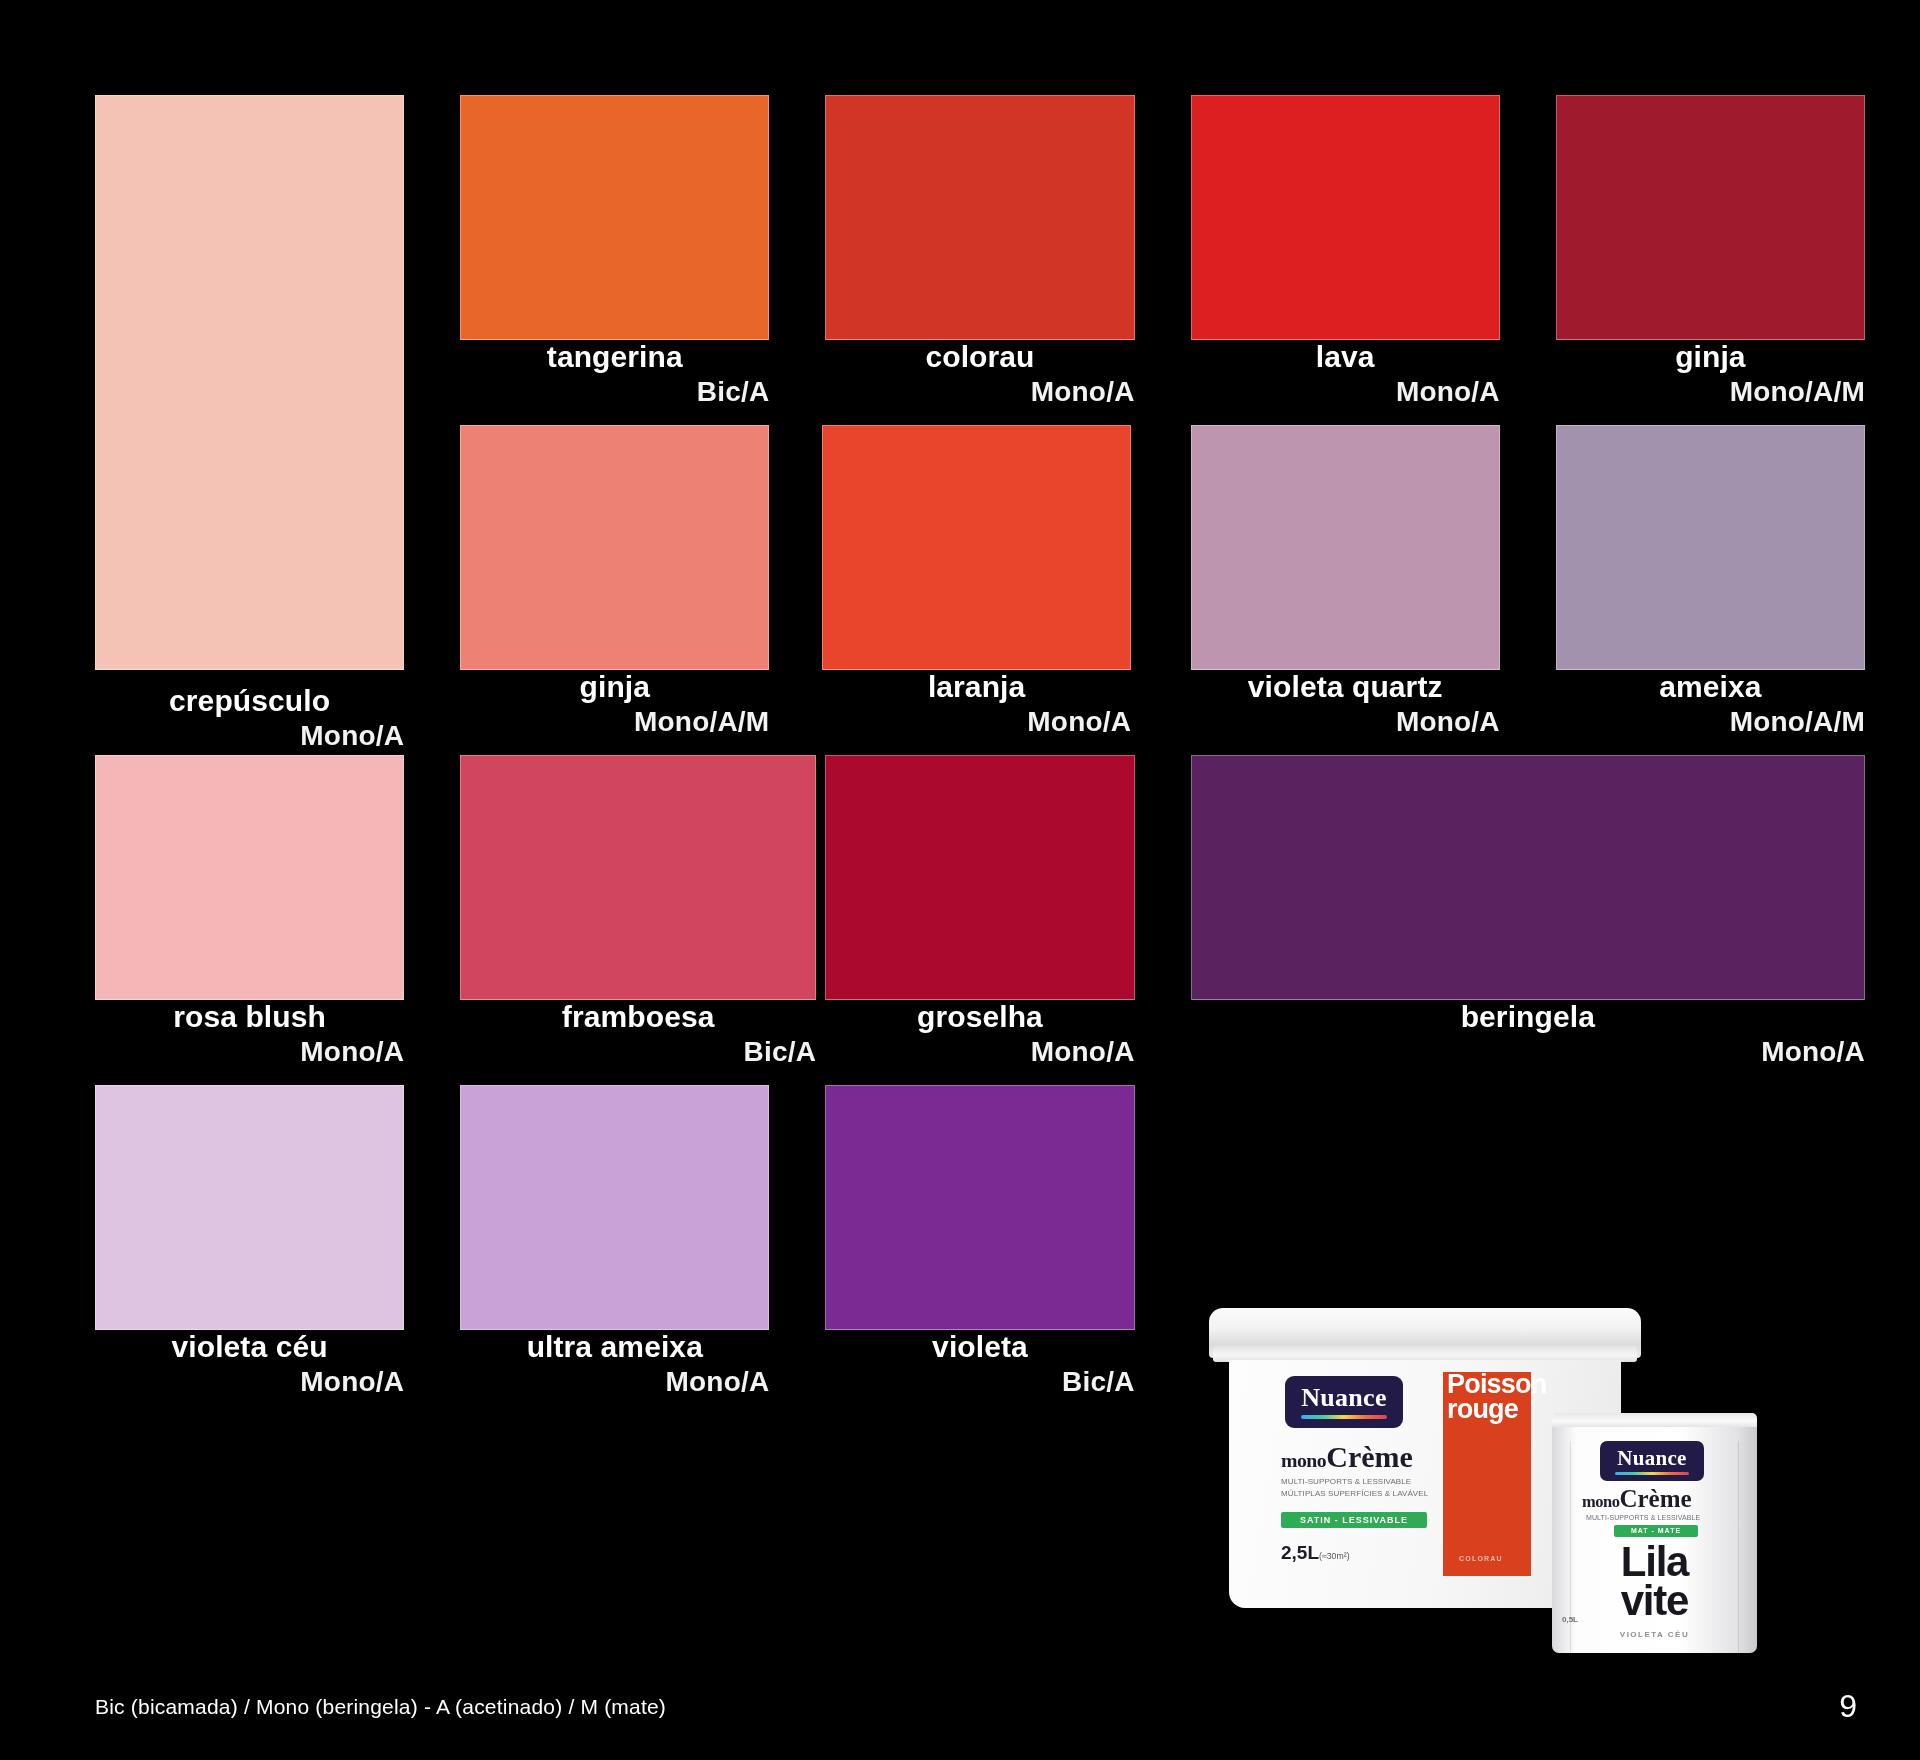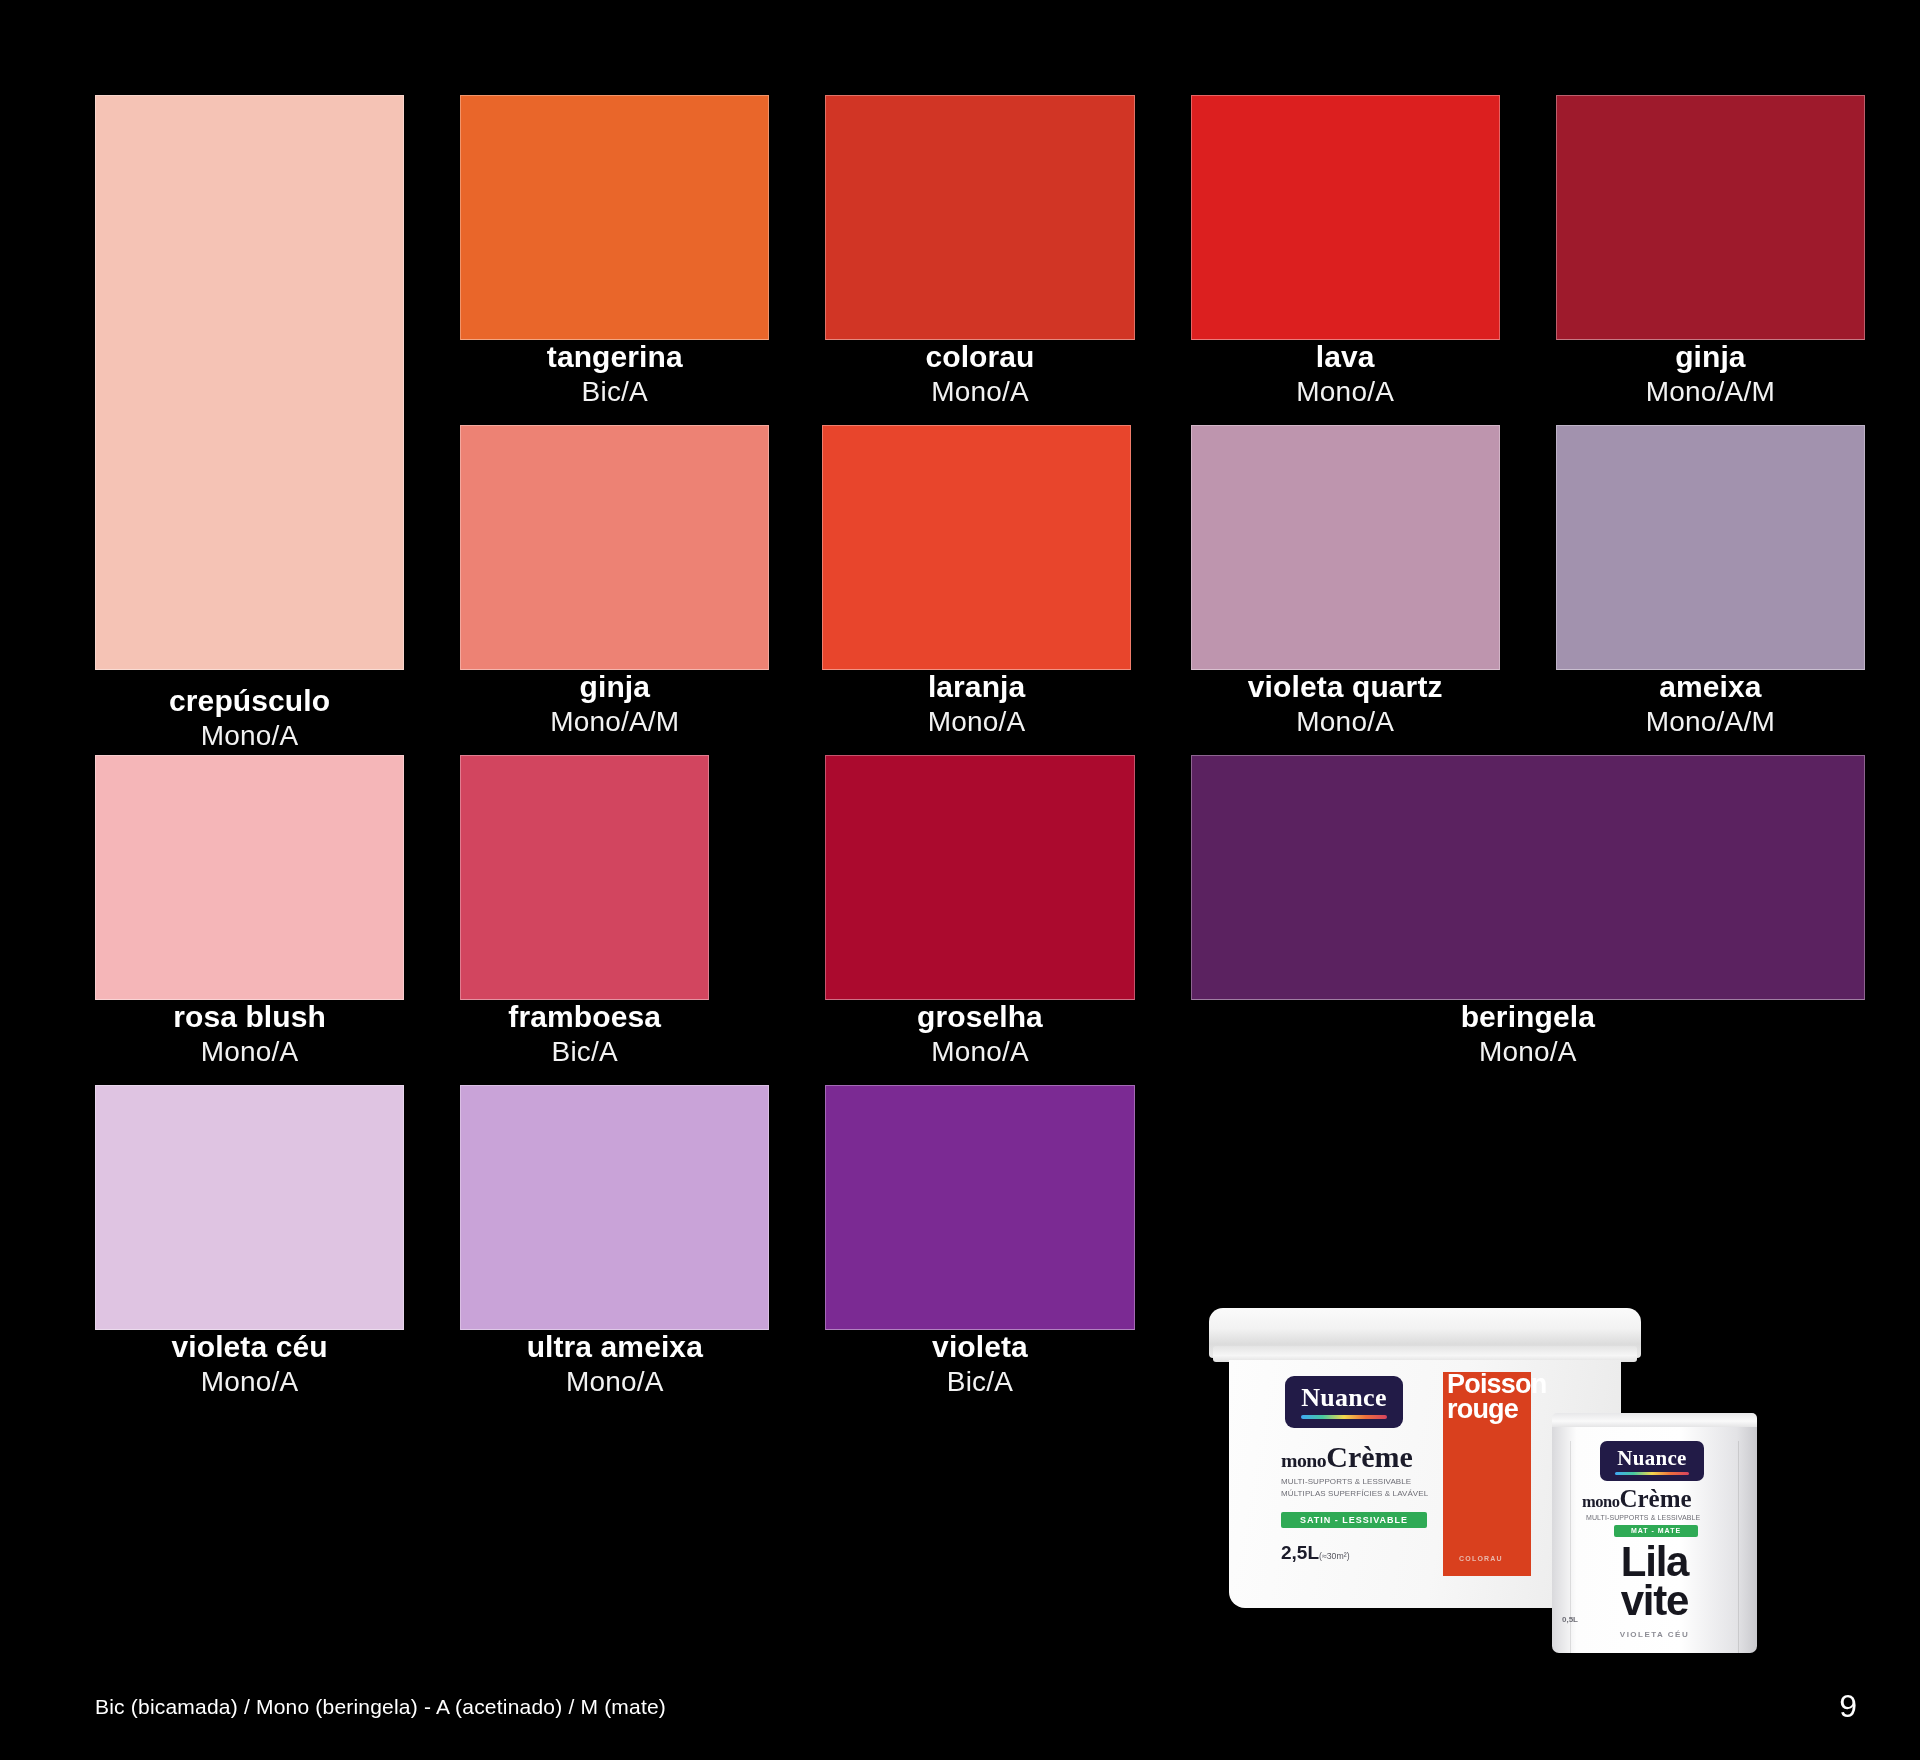--- a/index.html
+++ b/index.html
@@ -64,24 +64,25 @@
     font-size:30px;
     font-weight:bold;
     letter-spacing:0.1px;
     line-height:1.16;
     color:#ffffff;
   }
 
   .swatch-finish {
     display:block;
     font-size:28px;
-    font-weight:normal;
+    font-weight:bold;
     line-height:1.18;
     color:#f2f2f2;
     letter-spacing:0.2px;
+    text-align:right;
   }
 
   
   #footer-legend {
     position:absolute;
     left:95px;
     top:1695px;
     font-size:21px;
     letter-spacing:0.2px;
     color:#ffffff;
@@ -320,21 +321,21 @@
         <div class="swatch-cell" style="left: 1460.8px; width: 309.2px;"><span class="swatch-chip" style="background: rgb(158, 26, 44); height: 245px;"></span><span class="swatch-caption"><span class="swatch-name">ginja</span><span class="swatch-finish">Mono/A/M</span></span></div>
       </div>
       <div class="grid-row" style="top: 330px;">
         <div class="swatch-cell" style="left: 365.2px; width: 309.2px;"><span class="swatch-chip" style="background: rgb(237, 130, 116); height: 245px;"></span><span class="swatch-caption"><span class="swatch-name">ginja</span><span class="swatch-finish">Mono/A/M</span></span></div>
         <div class="swatch-cell" style="left: 727px; width: 309.2px;"><span class="swatch-chip" style="background: rgb(232, 69, 44); height: 245px;"></span><span class="swatch-caption"><span class="swatch-name">laranja</span><span class="swatch-finish">Mono/A</span></span></div>
         <div class="swatch-cell" style="left: 1095.6px; width: 309.2px;"><span class="swatch-chip" style="background: rgb(190, 149, 174); height: 245px;"></span><span class="swatch-caption"><span class="swatch-name">violeta quartz</span><span class="swatch-finish">Mono/A</span></span></div>
         <div class="swatch-cell" style="left: 1460.8px; width: 309.2px;"><span class="swatch-chip" style="background: rgb(162, 146, 174); height: 245px;"></span><span class="swatch-caption"><span class="swatch-name">ameixa</span><span class="swatch-finish">Mono/A/M</span></span></div>
       </div>
       <div class="grid-row" style="top: 660px;">
         <div class="swatch-cell" style="left: 0px; width: 309.2px;"><span class="swatch-chip" style="background: rgb(245, 182, 184); height: 245px;"></span><span class="swatch-caption"><span class="swatch-name">rosa blush</span><span class="swatch-finish">Mono/A</span></span></div>
-        <div class="swatch-cell" style="left: 365.2px; width: 249px;"><span class="swatch-chip" style="background: rgb(210, 69, 95); height: 245px;"></span><span class="swatch-caption"><span class="swatch-name">framboesa</span><span class="swatch-finish">Bic/A</span></span></div>
+        <div class="swatch-cell" style="left: 365.2px; width: 356px;"><span class="swatch-chip" style="background: rgb(210, 69, 95); height: 245px;"></span><span class="swatch-caption"><span class="swatch-name">framboesa</span><span class="swatch-finish">Bic/A</span></span></div>
         <div class="swatch-cell" style="left: 730.4px; width: 309.2px;"><span class="swatch-chip" style="background: rgb(171, 10, 46); height: 245px;"></span><span class="swatch-caption"><span class="swatch-name">groselha</span><span class="swatch-finish">Mono/A</span></span></div>
         <div class="swatch-cell" style="left: 1095.6px; width: 674.4px;"><span class="swatch-chip" style="background: rgb(91, 34, 96); height: 245px;"></span><span class="swatch-caption"><span class="swatch-name">beringela</span><span class="swatch-finish">Mono/A</span></span></div>
       </div>
       <div class="grid-row" style="top: 990px;">
         <div class="swatch-cell" style="left: 0px; width: 309.2px;"><span class="swatch-chip" style="background: rgb(223, 196, 226); height: 245px;"></span><span class="swatch-caption"><span class="swatch-name">violeta céu</span><span class="swatch-finish">Mono/A</span></span></div>
         <div class="swatch-cell" style="left: 365.2px; width: 309.2px;"><span class="swatch-chip" style="background: rgb(201, 163, 216); height: 245px;"></span><span class="swatch-caption"><span class="swatch-name">ultra ameixa</span><span class="swatch-finish">Mono/A</span></span></div>
         <div class="swatch-cell" style="left: 730.4px; width: 309.2px;"><span class="swatch-chip" style="background: rgb(123, 42, 147); height: 245px;"></span><span class="swatch-caption"><span class="swatch-name">violeta</span><span class="swatch-finish">Bic/A</span></span></div>
       </div>
     </div>
 

